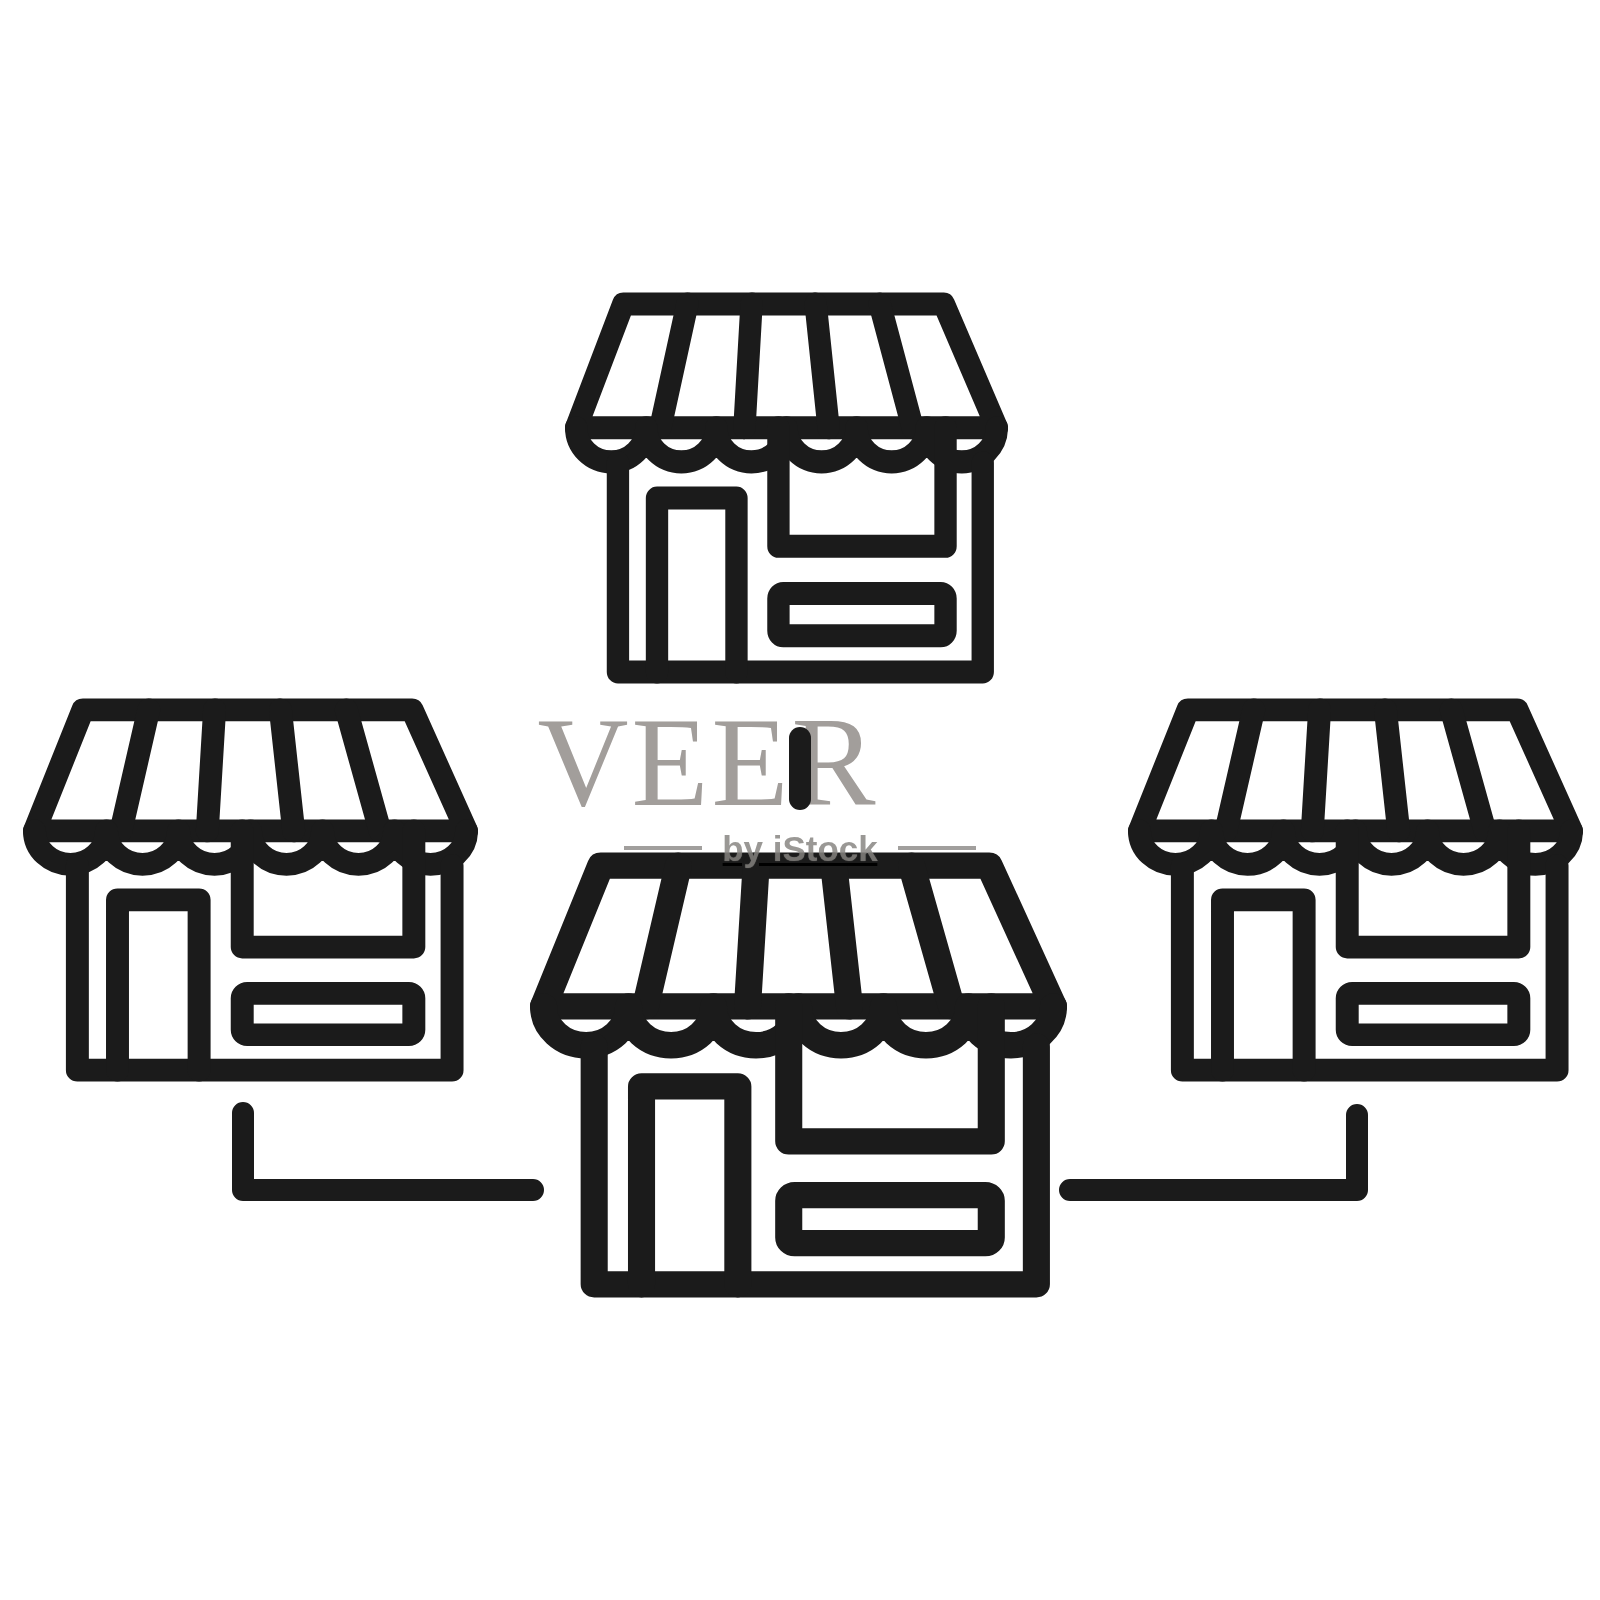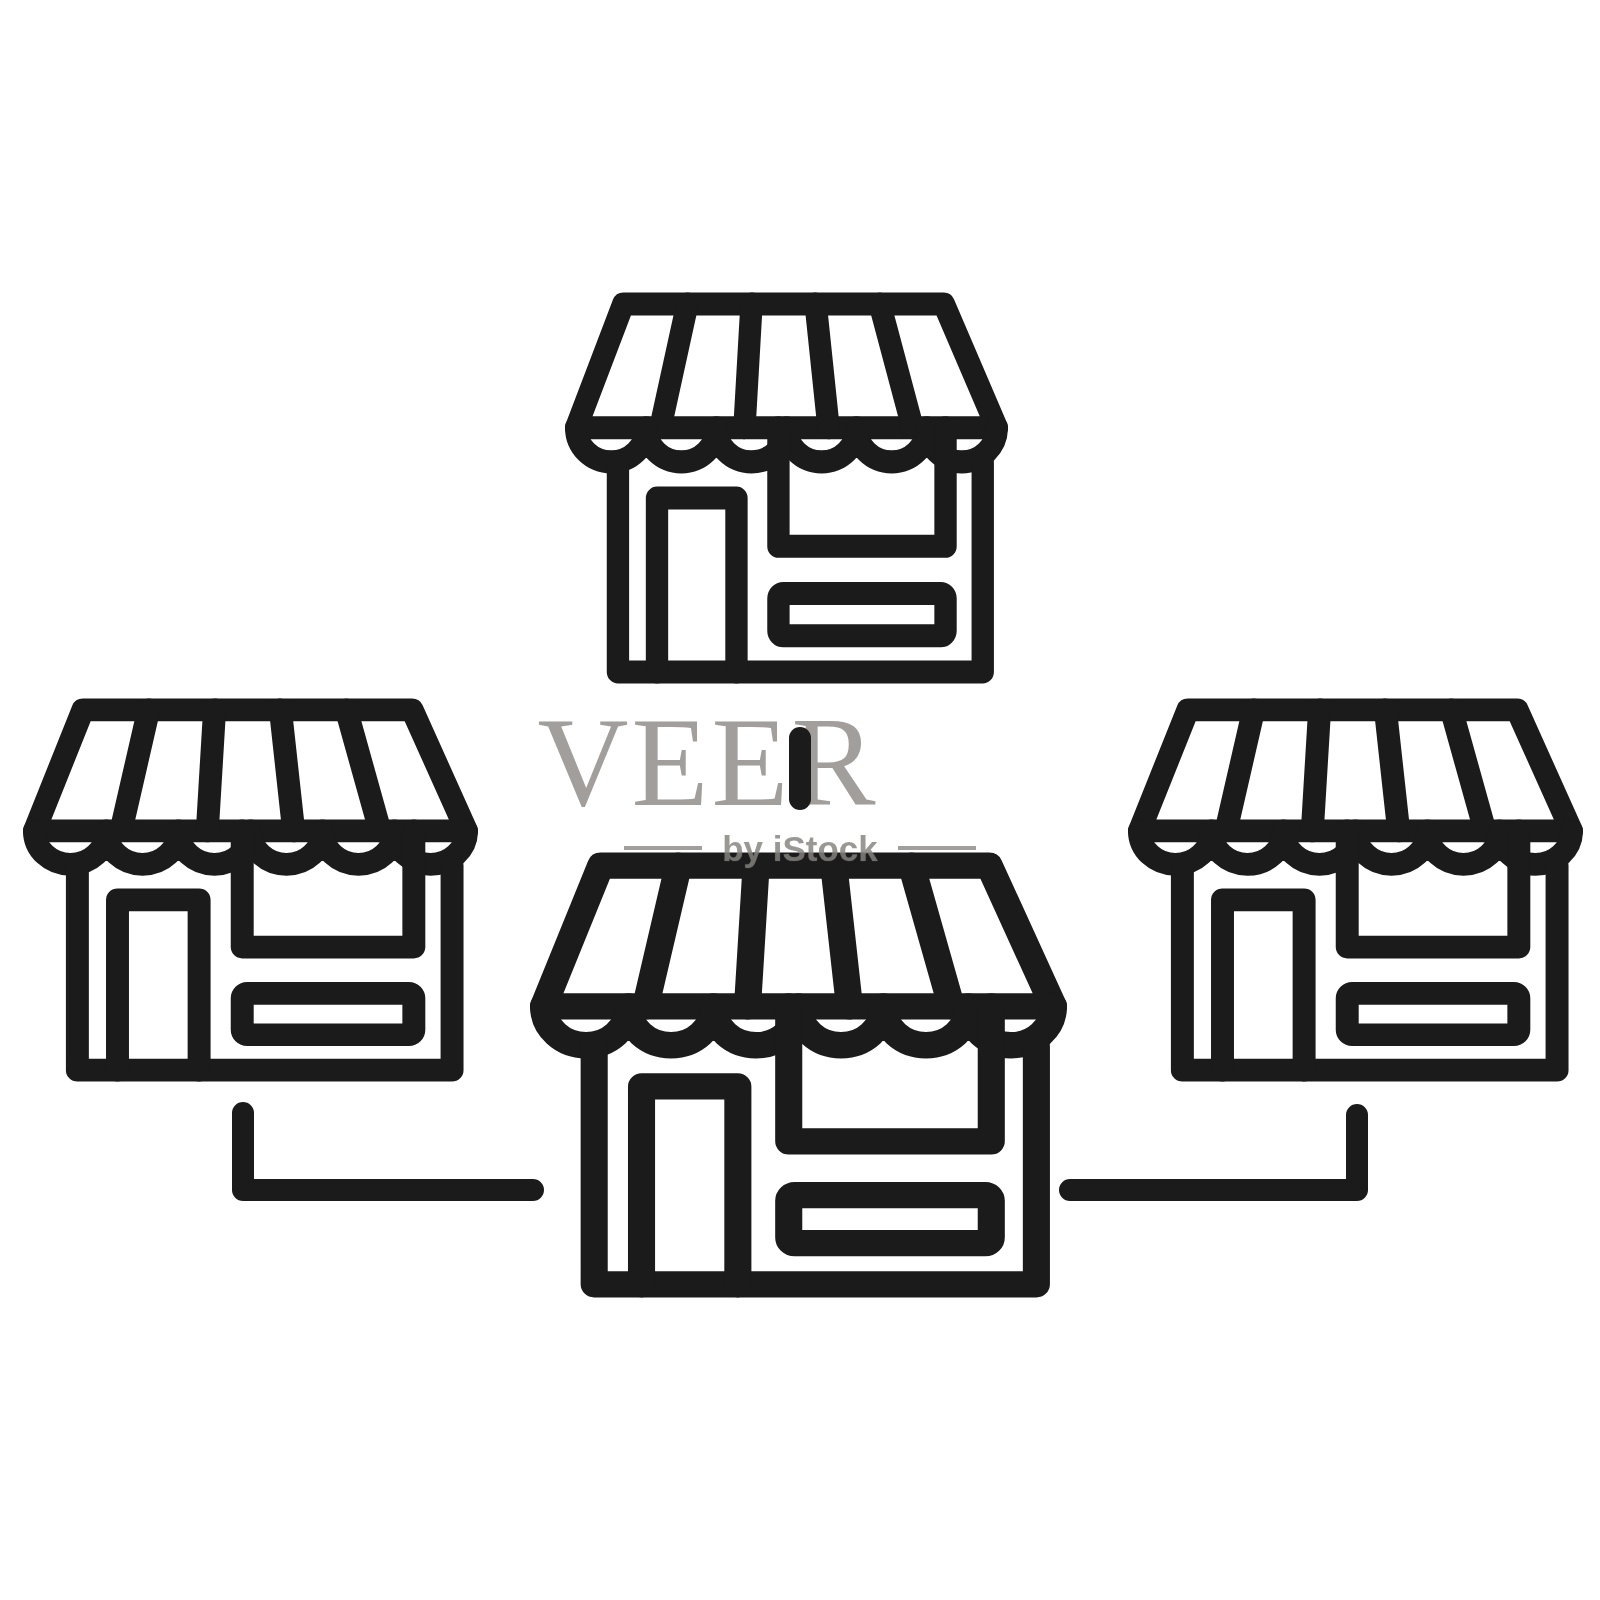--- a/index.html
+++ b/index.html
@@ -30,21 +30,21 @@
   .wm-rule{width:78px;height:4px;background:rgba(130,127,124,0.75);}
   .wm-byline{
     font-family:"Liberation Sans","DejaVu Sans",sans-serif;
     font-size:35px;font-weight:bold;line-height:1;
     color:rgba(120,117,114,0.75);
     text-shadow:0 0 1px rgba(255,255,255,0.35);
     user-select:none;
   }
   .layer-under{z-index:1;}
   .layer-icons{z-index:2;}
-  .layer-over{z-index:3;}
+  .layer-over{z-index:3;text-decoration:underline;}
   .abs{position:absolute;}
 </style>
 </head>
 <body>
 
 <div id="canvas">
 
   <svg width="0" height="0" style="position:absolute" aria-hidden="true">
     <defs>
       <g id="store-shape" fill="none" stroke="#1b1b1b" stroke-width="23" stroke-linecap="round" stroke-linejoin="round">

